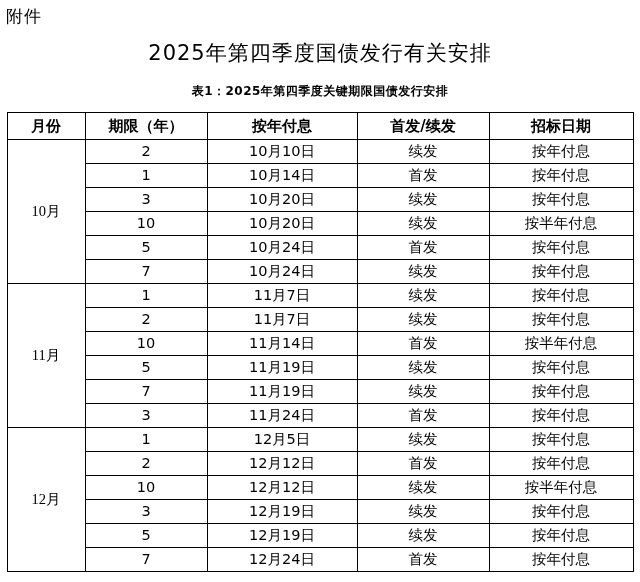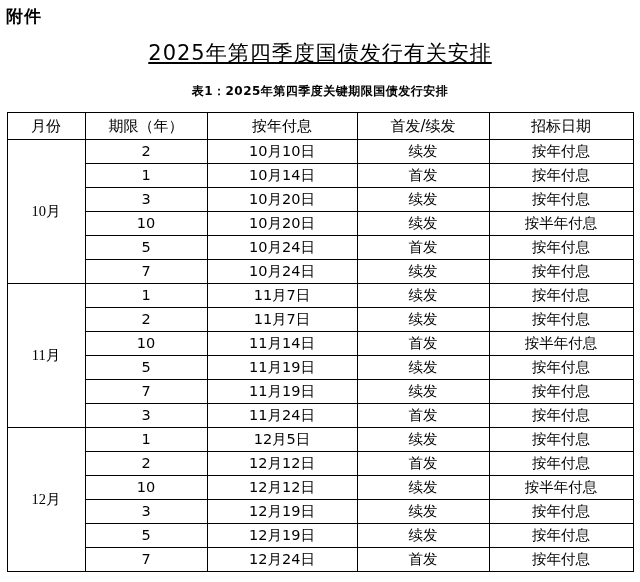--- a/index.html
+++ b/index.html
@@ -18,30 +18,28 @@
     width: 640px;
     height: 582px;
     position: relative;
     box-sizing: border-box;
   }
   .attachment-label {
     font-size: 17px;
     line-height: 1;
     padding: 8px 16px 0 6px;
     letter-spacing: 1px;
-    font-weight: bold;
   }
   .doc-title {
     text-align: center;
     font-size: 21px;
     letter-spacing: 1px;
     margin-top: 14px;
     margin-bottom: 0;
     font-weight: normal;
-    text-decoration: underline;
   }
   .table-caption {
     text-align: center;
     font-size: 12px;
     font-weight: bold;
     margin-top: 16px;
     margin-bottom: 12px;
     letter-spacing: 0.5px;
   }
   table.bond-table {
@@ -54,21 +52,21 @@
     border: 1px solid #000000;
     text-align: center;
     font-size: 14.5px;
     font-weight: normal;
     height: 23px;
     padding: 0;
     line-height: 23px;
     vertical-align: middle;
   }
   table.bond-table thead td {
-    font-weight: normal;
+    font-weight: bold;
     font-size: 15px;
     height: 26px;
     line-height: 26px;
   }
   td.month-cell {
     font-weight: normal;
     font-size: 15px;
     font-family: Liberation Serif, serif;
   }
   .col-month { width: 78px; }

